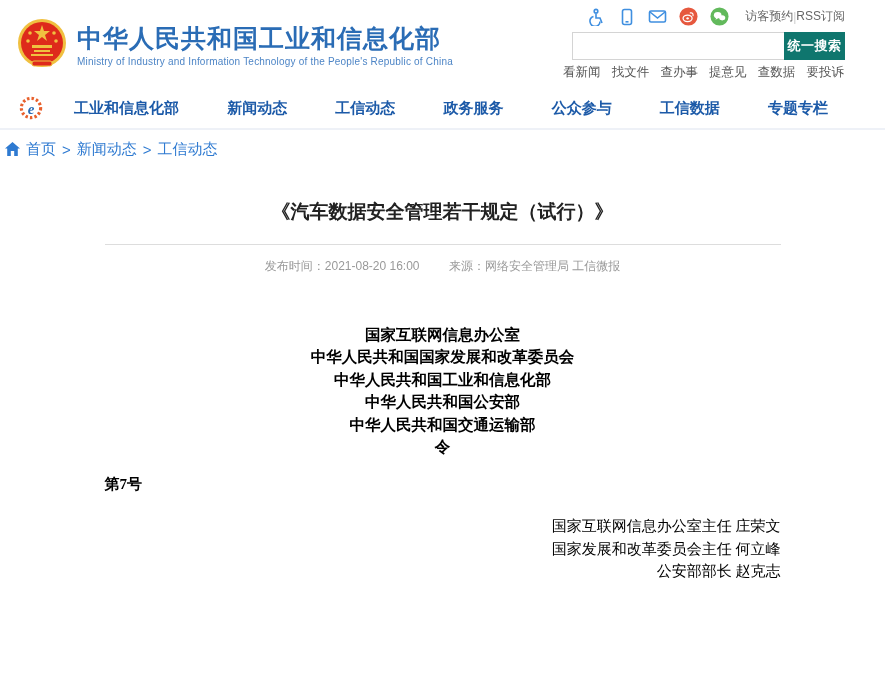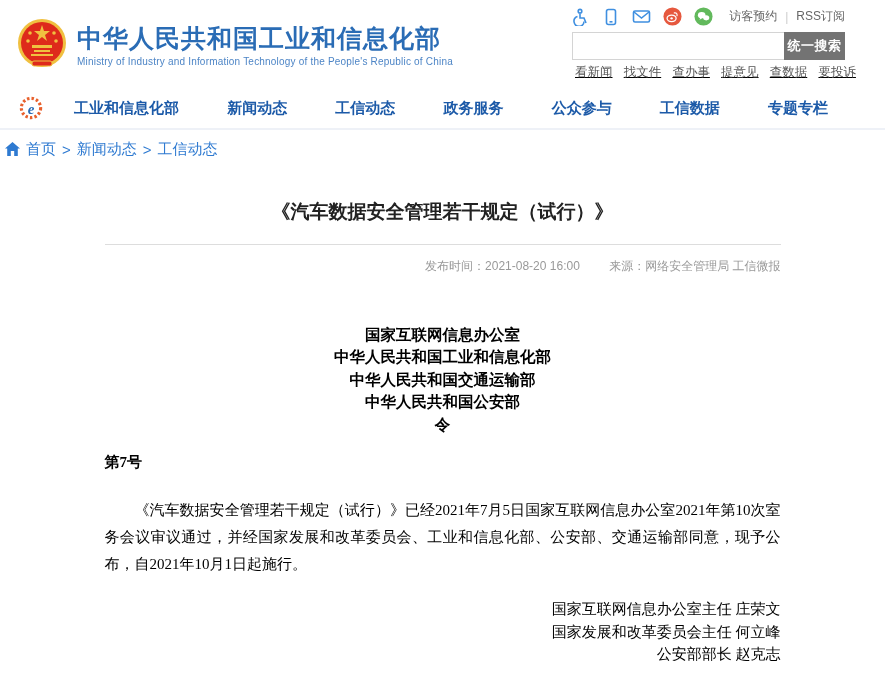--- a/index.html
+++ b/index.html
@@ -9,51 +9,51 @@
   
   .header { position:relative; height:88px; background:#fff; }
   .logo-block { position:absolute; left:16px; top:17px; display:flex; align-items:center; cursor:pointer; }
   .emblem { width:52px; height:56px; }
   .site-title-wrap { margin-left:9px; }
   .site-title { font-size:25px; font-weight:bold; color:#2a6cb5; letter-spacing:1px; line-height:30px; }
   .site-subtitle { font-size:10px; color:#4d85c6; margin-top:3px; letter-spacing:0.2px; }
 
   .utility-row { position:absolute; top:7px; right:40px; display:flex; align-items:center; gap:12px; }
   .u-icon { width:19px; height:19px; display:flex; align-items:center; justify-content:center; cursor:pointer; }
-  .u-links { font-size:12px; color:#666; display:flex; gap:8px; align-items:center; margin-left:4px; }
+  .u-links { font-size:12px; color:#666; display:flex; align-items:center; margin-left:4px; }
   .u-links .sep { color:#ccc; }
   .u-links span.lnk { cursor:pointer; }
 
   .search-row { position:absolute; top:32px; right:40px; display:flex; }
   .search-input { width:212px; height:28px; border:1px solid #d4d4d4; border-right:none; outline:none;
                   font-size:13px; padding:0 8px; color:#333; }
-  .search-btn { width:61px; height:28px; background:#737373; color:#fff; border:none; font-size:13px;
+  .search-btn { width:61px; height:28px; background:#0f766e; color:#fff; border:none; font-size:13px;
                 font-weight:bold; cursor:pointer; letter-spacing:0.5px; }
-  .quick-links { position:absolute; top:64px; right:29px; width:281px; display:flex; justify-content:space-between;text-decoration:underline; }
+  .quick-links { position:absolute; top:64px; right:41px; width:281px; display:flex; justify-content:space-between; }
   .quick-links span { font-size:12.5px; color:#555; cursor:pointer; }
 
   
   .nav { height:42px; display:flex; align-items:center; padding:0 57px 0 18px; background:#fff;
          border-bottom:2px solid #eef1f7; }
   .nav-logo { width:26px; height:26px; margin-right:30px; cursor:pointer; }
   .nav-items { flex:1; display:flex; justify-content:space-between; align-items:center;text-align:right; }
   .nav-item { font-size:15px; font-weight:bold; color:#1c5aa8; cursor:pointer; white-space:nowrap; }
 
   
   .breadcrumb { height:38px; display:flex; align-items:center; padding-left:5px; font-size:15px; color:#2e7ad1; }
   .breadcrumb .home-ic { width:15px; height:14px; margin-right:6px; }
   .breadcrumb .crumb { cursor:pointer; }
   .breadcrumb .bsep { margin:0 6px; color:#2e7ad1; }
 
   
   .article { width:676px; margin:0 auto; }
   .article-title { margin-top:31px; text-align:center; font-size:19px; font-weight:bold; color:#222;
                    font-family:"Liberation Sans","DejaVu Sans",sans-serif; }
   .title-divider { border:none; border-top:1px solid #ddd; margin-top:19px; }
-  .article-meta { margin-top:13px; text-align:right; font-size:12px; color:#999; }
+  .article-meta { margin-top:13px; text-align:center; font-size:12px; color:#999; }
   .article-meta .meta-src { margin-left:26px; }
 
   .doc { font-family:"Liberation Serif","DejaVu Serif",serif; color:#000; }
   .issuers { margin-top:49px; text-align:center; }
   .issuer-line { font-size:15.5px; font-weight:bold; line-height:22.4px; }
   .order-word { text-align:center; font-size:15.5px; font-weight:bold; line-height:22.4px; }
   .order-number { text-align:left; font-size:15px; font-weight:bold; margin-top:15px; line-height:22px; }
   .doc-paragraph { margin-top:24px; font-size:15px; line-height:27px; text-align:justify; text-indent:2em; }
   .signatures { margin-top:20px; text-align:right; }
   .sig-line { font-size:15px; line-height:22.5px; }
@@ -174,27 +174,27 @@
   <div class="article-title">《汽车数据安全管理若干规定（试行）》</div>
   <hr class="title-divider">
   <div class="article-meta">
     <span>发布时间：2021-08-20 16:00</span>
     <span class="meta-src">来源：网络安全管理局 工信微报</span>
   </div>
 
   <div class="doc">
     <div class="issuers">
       <div class="issuer-line">国家互联网信息办公室</div>
+      <div class="issuer-line">中华人民共和国国家发展和改革委员会</div>
       <div class="issuer-line">中华人民共和国工业和信息化部</div>
+      <div class="issuer-line">中华人民共和国公安部</div>
       <div class="issuer-line">中华人民共和国交通运输部</div>
-      <div class="issuer-line">中华人民共和国公安部</div>
       <div class="order-word">令</div>
     </div>
     <div class="order-number">第7号</div>
-    <div class="doc-paragraph">《汽车数据安全管理若干规定（试行）》已经2021年7月5日国家互联网信息办公室2021年第10次室务会议审议通过，并经国家发展和改革委员会、工业和信息化部、公安部、交通运输部同意，现予公布，自2021年10月1日起施行。</div>
     <div class="signatures">
       <div class="sig-line">国家互联网信息办公室主任  庄荣文</div>
       <div class="sig-line">国家发展和改革委员会主任  何立峰</div>
       <div class="sig-line">公安部部长  赵克志</div>
 
     </div>
 
   </div>
 </div>
 

